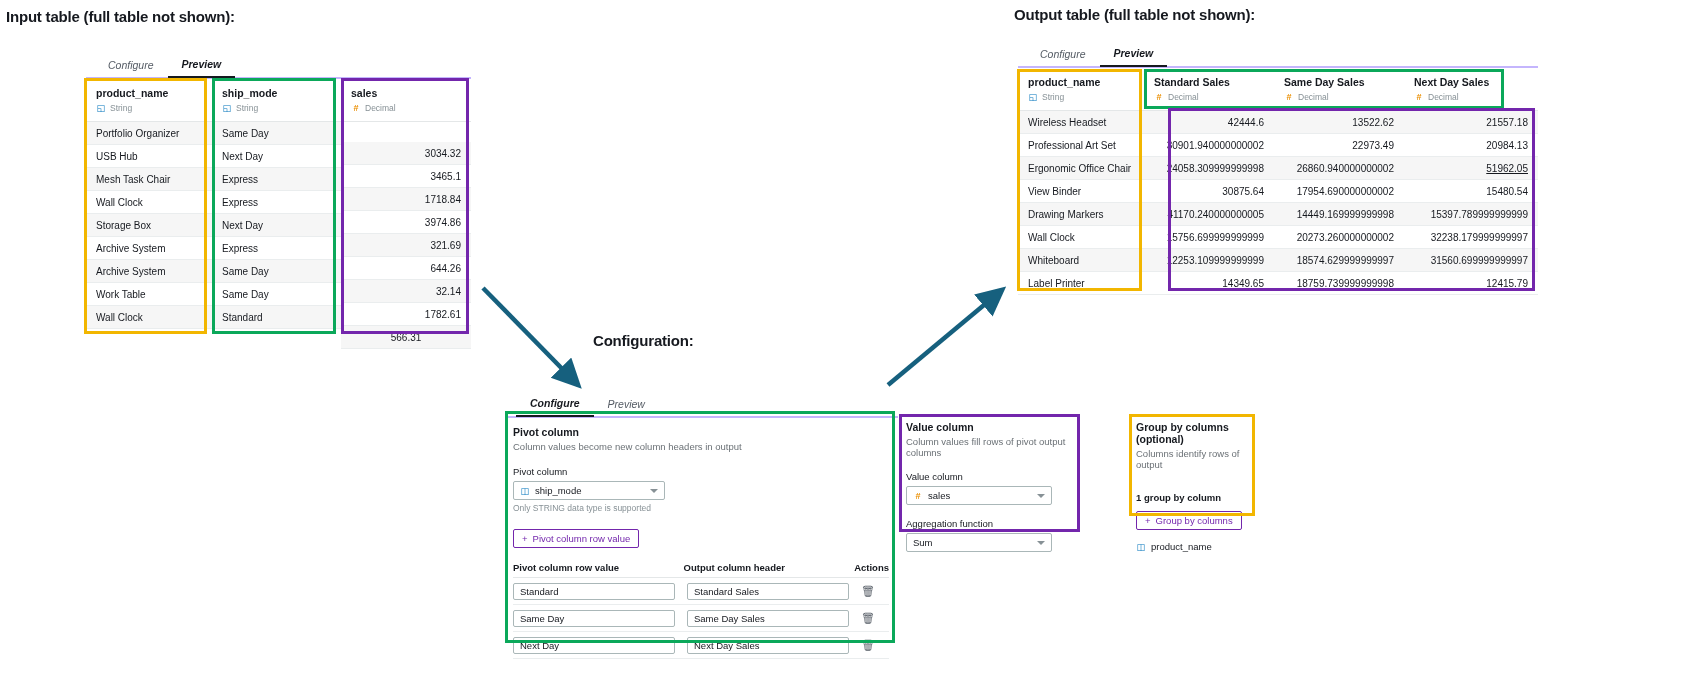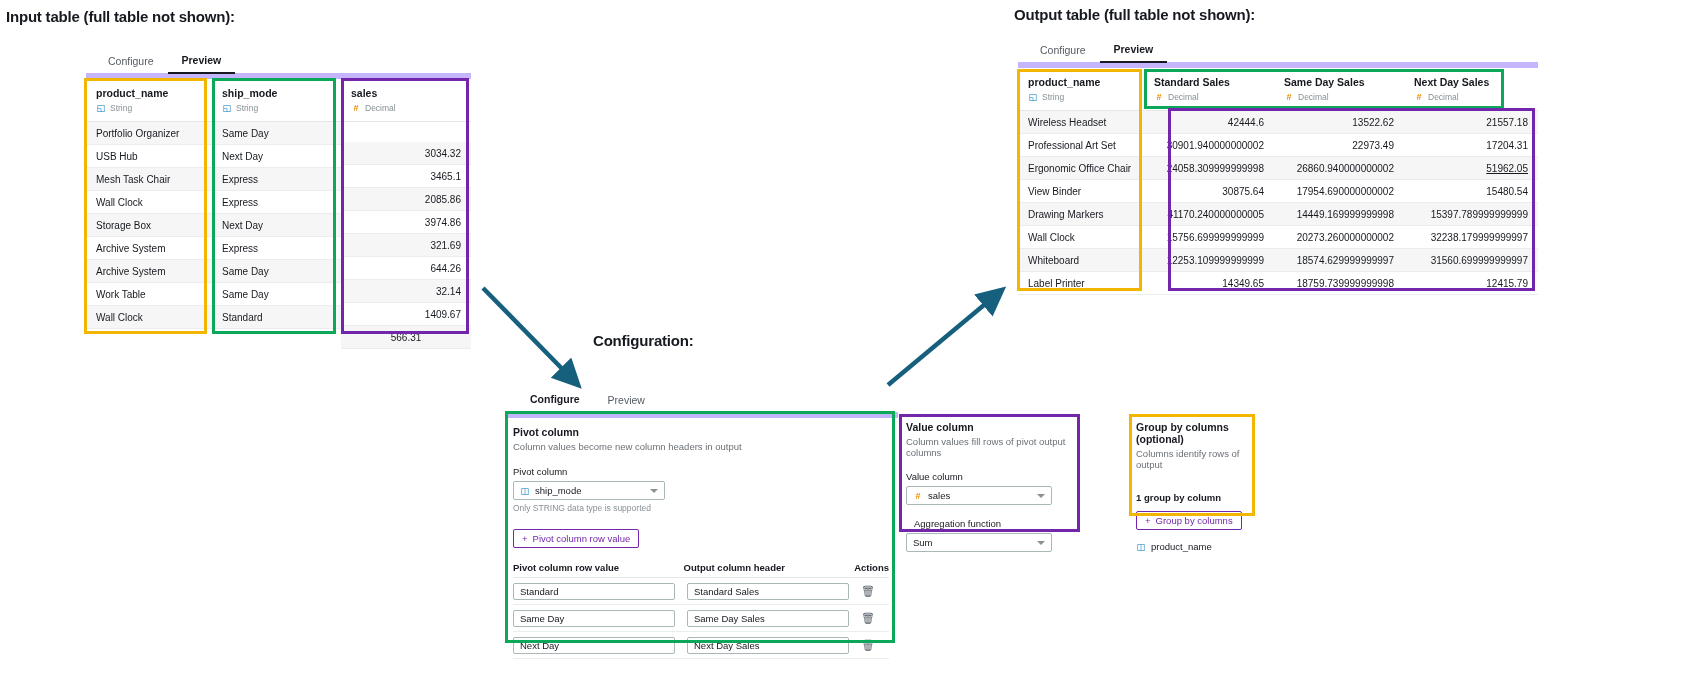--- a/index.html
+++ b/index.html
@@ -21,23 +21,24 @@
     font-weight: bold;
     color: #16191f;
     letter-spacing: -0.2px;
     white-space: nowrap;
   }
 
   
   .tabbar {
     display: flex;
     align-items: flex-end;
-    border-bottom: 6px solid #c4b5fd;
+    border-bottom: 2px solid #c4b5fd;
     height: 26px;
     padding-left: 8px;
+    font-style: italic;
   }
   .tab {
     font-size: 10.5px;
     color: #545b64;
     padding: 0 14px 6px 14px;
     white-space: nowrap;
     cursor: pointer;
   }
   .tab.active {
     color: #16191f;
@@ -211,26 +212,26 @@
       <div class="col" style="width: 130px;">
         <div class="colhead">
           <div class="cname">sales</div>
           <div class="ctype">
             <span class="ticon num">#</span>
             <span>Decimal</span>
           </div>
         </div>
         <div class="cell num odd" style="height: 23px; line-height: 23px; margin-top: 20px;">3034.32</div>
         <div class="cell num even" style="height: 23px; line-height: 23px;">3465.1</div>
-        <div class="cell num odd" style="height: 23px; line-height: 23px;">2085.86</div>
+        <div class="cell num odd" style="height: 23px; line-height: 23px;">1718.84</div>
         <div class="cell num even" style="height: 23px; line-height: 23px;">3974.86</div>
         <div class="cell num odd" style="height: 23px; line-height: 23px;">321.69</div>
         <div class="cell num even" style="height: 23px; line-height: 23px;">644.26</div>
         <div class="cell num odd" style="height: 23px; line-height: 23px;">32.14</div>
-        <div class="cell num even" style="height: 23px; line-height: 23px;">1409.67</div>
+        <div class="cell num even" style="height: 23px; line-height: 23px;">1782.61</div>
         <div class="cell num odd" style="height: 23px; line-height: 23px; text-align: center;">566.31</div>
       </div>
     </div>
 </div>
 
 <div class="hl yellow" style="left:84px; top:78px; width:123px; height:256px;"></div>
 <div class="hl green" style="left:212px; top:78px; width:124px; height:256px;"></div>
 <div class="hl purple" style="left:341px; top:78px; width:128px; height:256px;"></div>
 
 <div class="abs caption" style="left:1014px; top:6px;">Output table (full table not shown):</div>
@@ -294,21 +295,21 @@
       </div>
       <div class="col" style="width: 134px;">
         <div class="colhead">
           <div class="cname">Next Day Sales</div>
           <div class="ctype">
             <span class="ticon num">#</span>
             <span>Decimal</span>
           </div>
         </div>
         <div class="cell num odd" style="height: 23px; line-height: 23px;">21557.18</div>
-        <div class="cell num even" style="height: 23px; line-height: 23px;">17204.31</div>
+        <div class="cell num even" style="height: 23px; line-height: 23px;">20984.13</div>
         <div class="cell num odd" style="height: 23px; line-height: 23px; text-decoration: underline;">51962.05</div>
         <div class="cell num even" style="height: 23px; line-height: 23px;">15480.54</div>
         <div class="cell num odd" style="height: 23px; line-height: 23px;">15397.789999999999</div>
         <div class="cell num even" style="height: 23px; line-height: 23px;">32238.179999999997</div>
         <div class="cell num odd" style="height: 23px; line-height: 23px;">31560.699999999997</div>
         <div class="cell num even" style="height: 23px; line-height: 23px;">12415.79</div>
       </div>
     </div>
 </div>
 
@@ -384,21 +385,21 @@
   <div class="panel-title">Value column</div>
   <div class="panel-sub">Column values fill rows of pivot output columns</div>
 
   <div class="field-label" style="margin-top:13px;">Value column</div>
   <div class="select" style="width:146px; margin-top:4px;">
     <span class="ticon num">#</span>
     <span>sales</span>
     <span class="caret"></span>
   </div>
 
-  <div class="field-label" style="margin-top:13px;margin-left:8px;">Aggregation function</div>
+  <div class="field-label" style="margin-top:13px;">Aggregation function</div>
   <div class="select" style="width:146px; margin-top:4px;">
     <span>Sum</span>
     <span class="caret"></span>
   </div>
 </div>
 
 <div class="hl purple" style="left:899px; top:414px; width:181px; height:118px;"></div>
 
 <div class="abs panel" style="left:1136px; top:421px; width:118px; height:90px;">
   <div class="panel-title">Group by columns (optional)</div>

